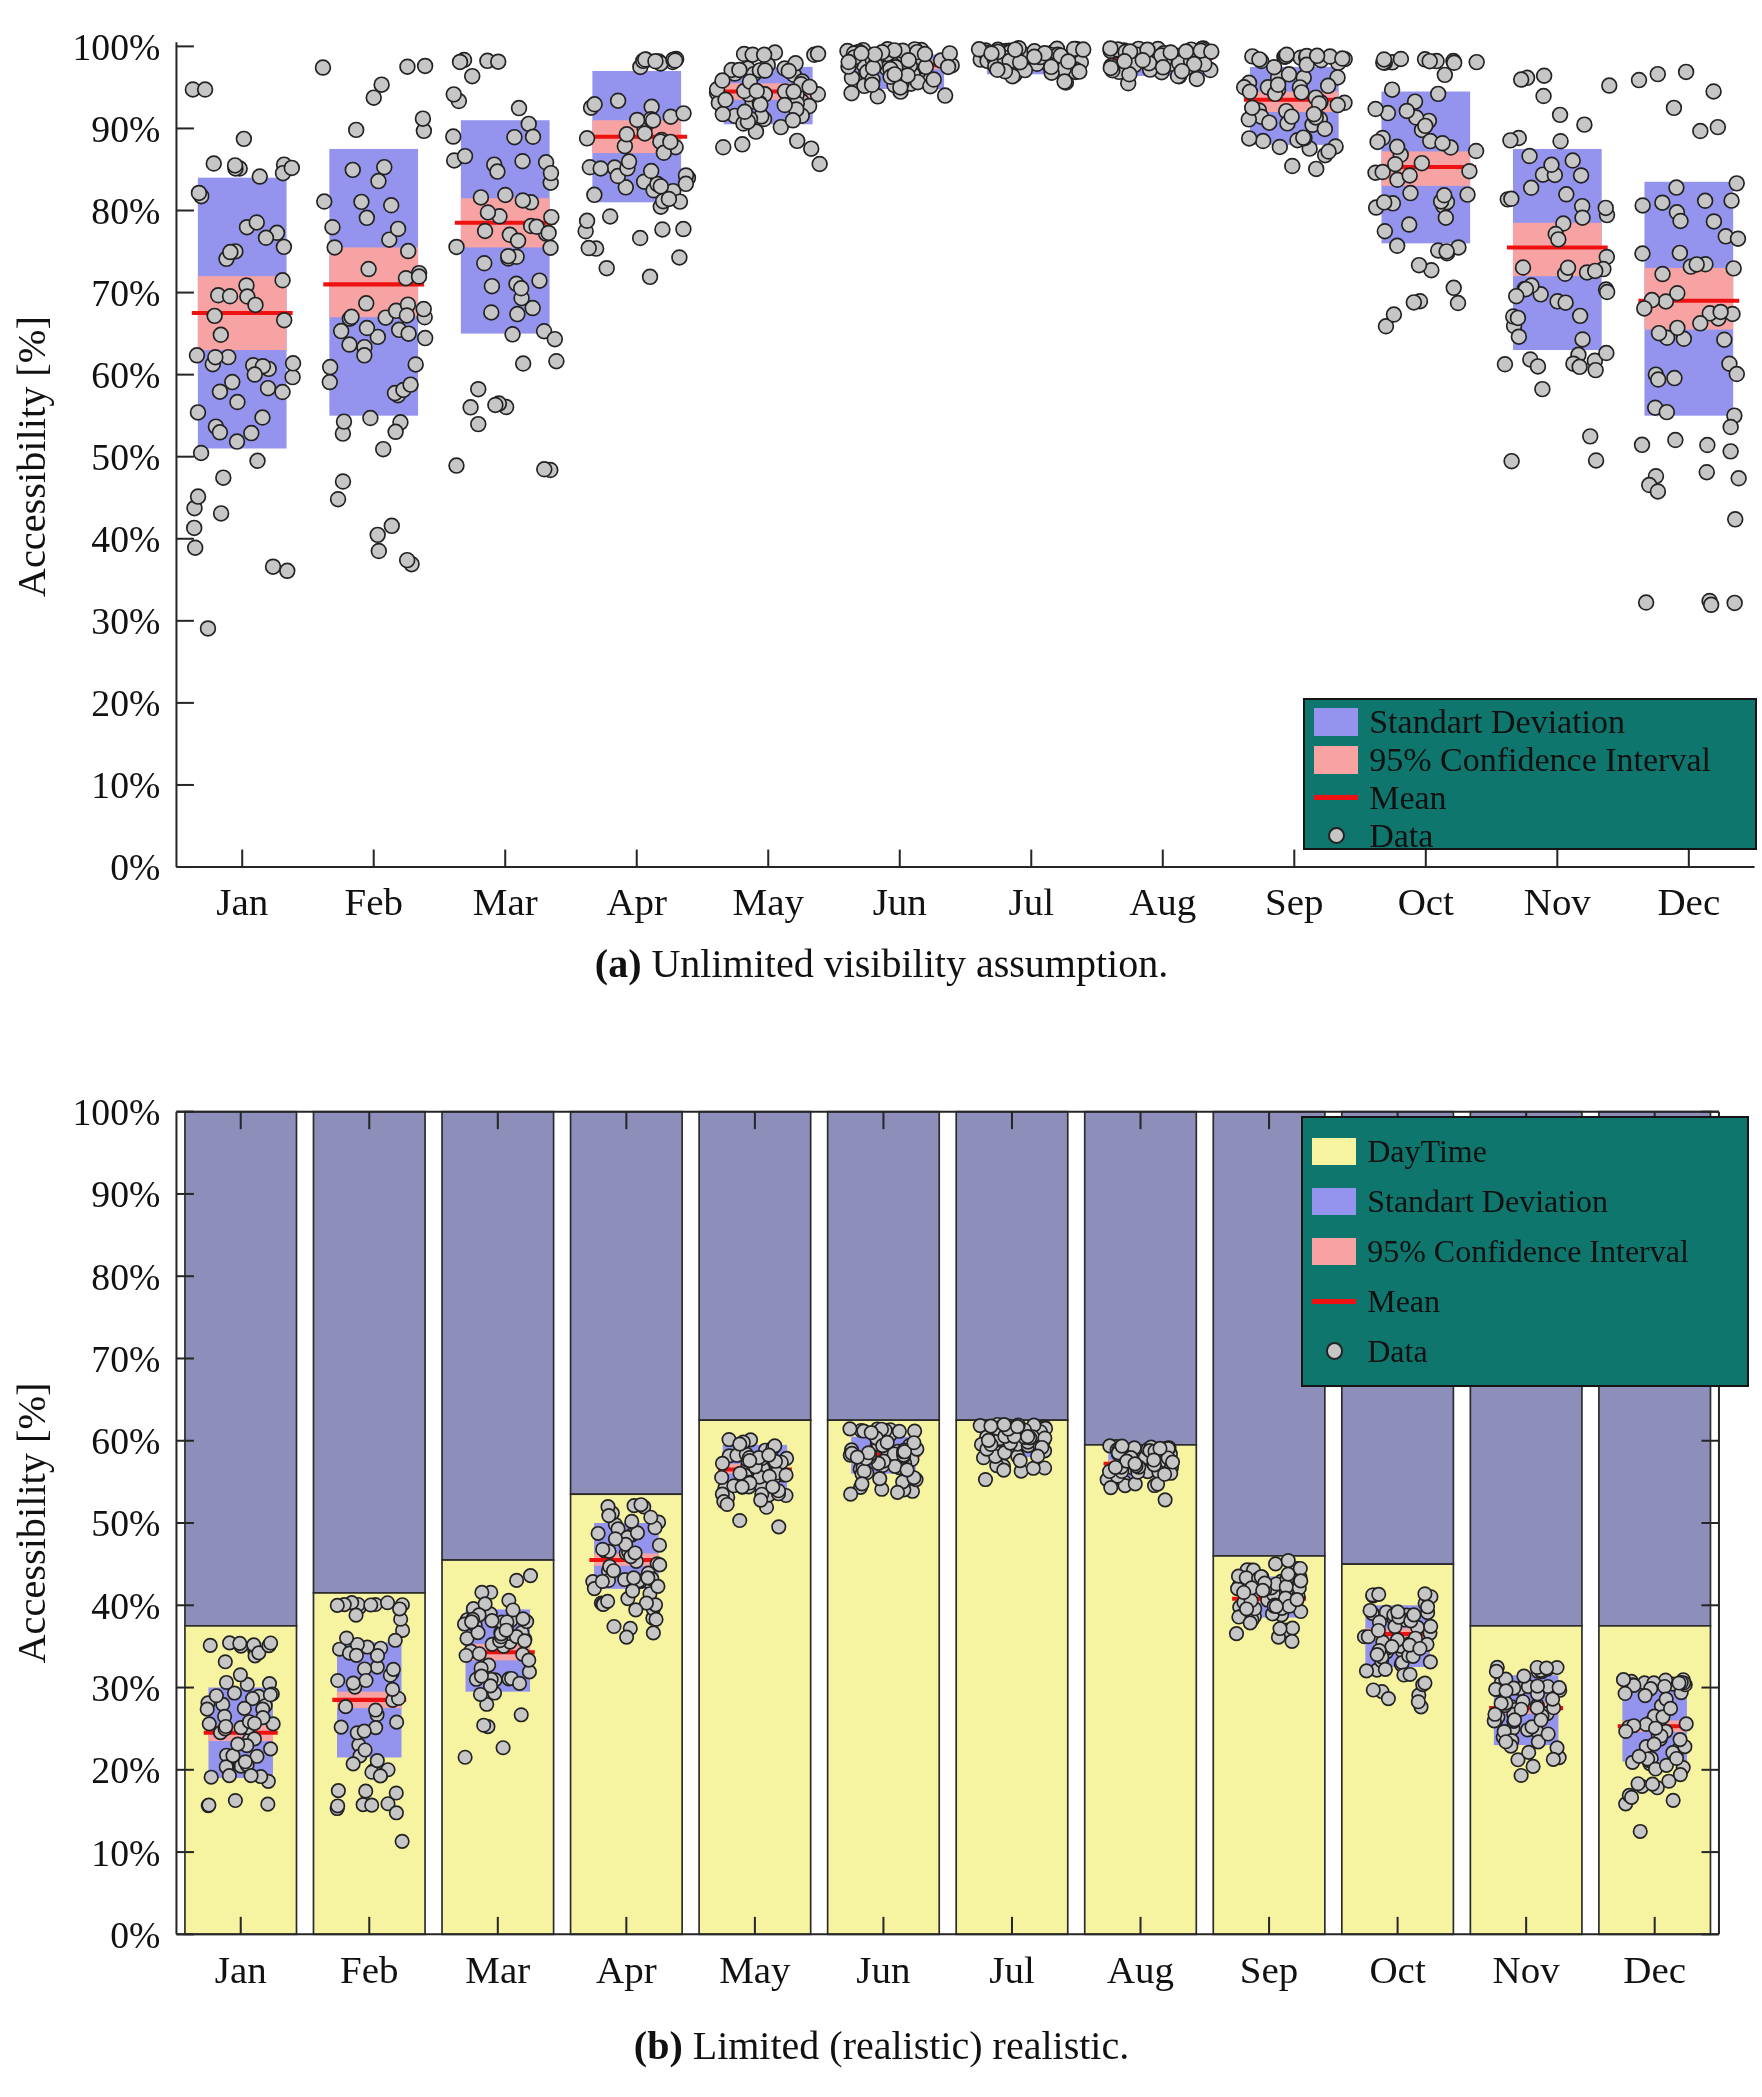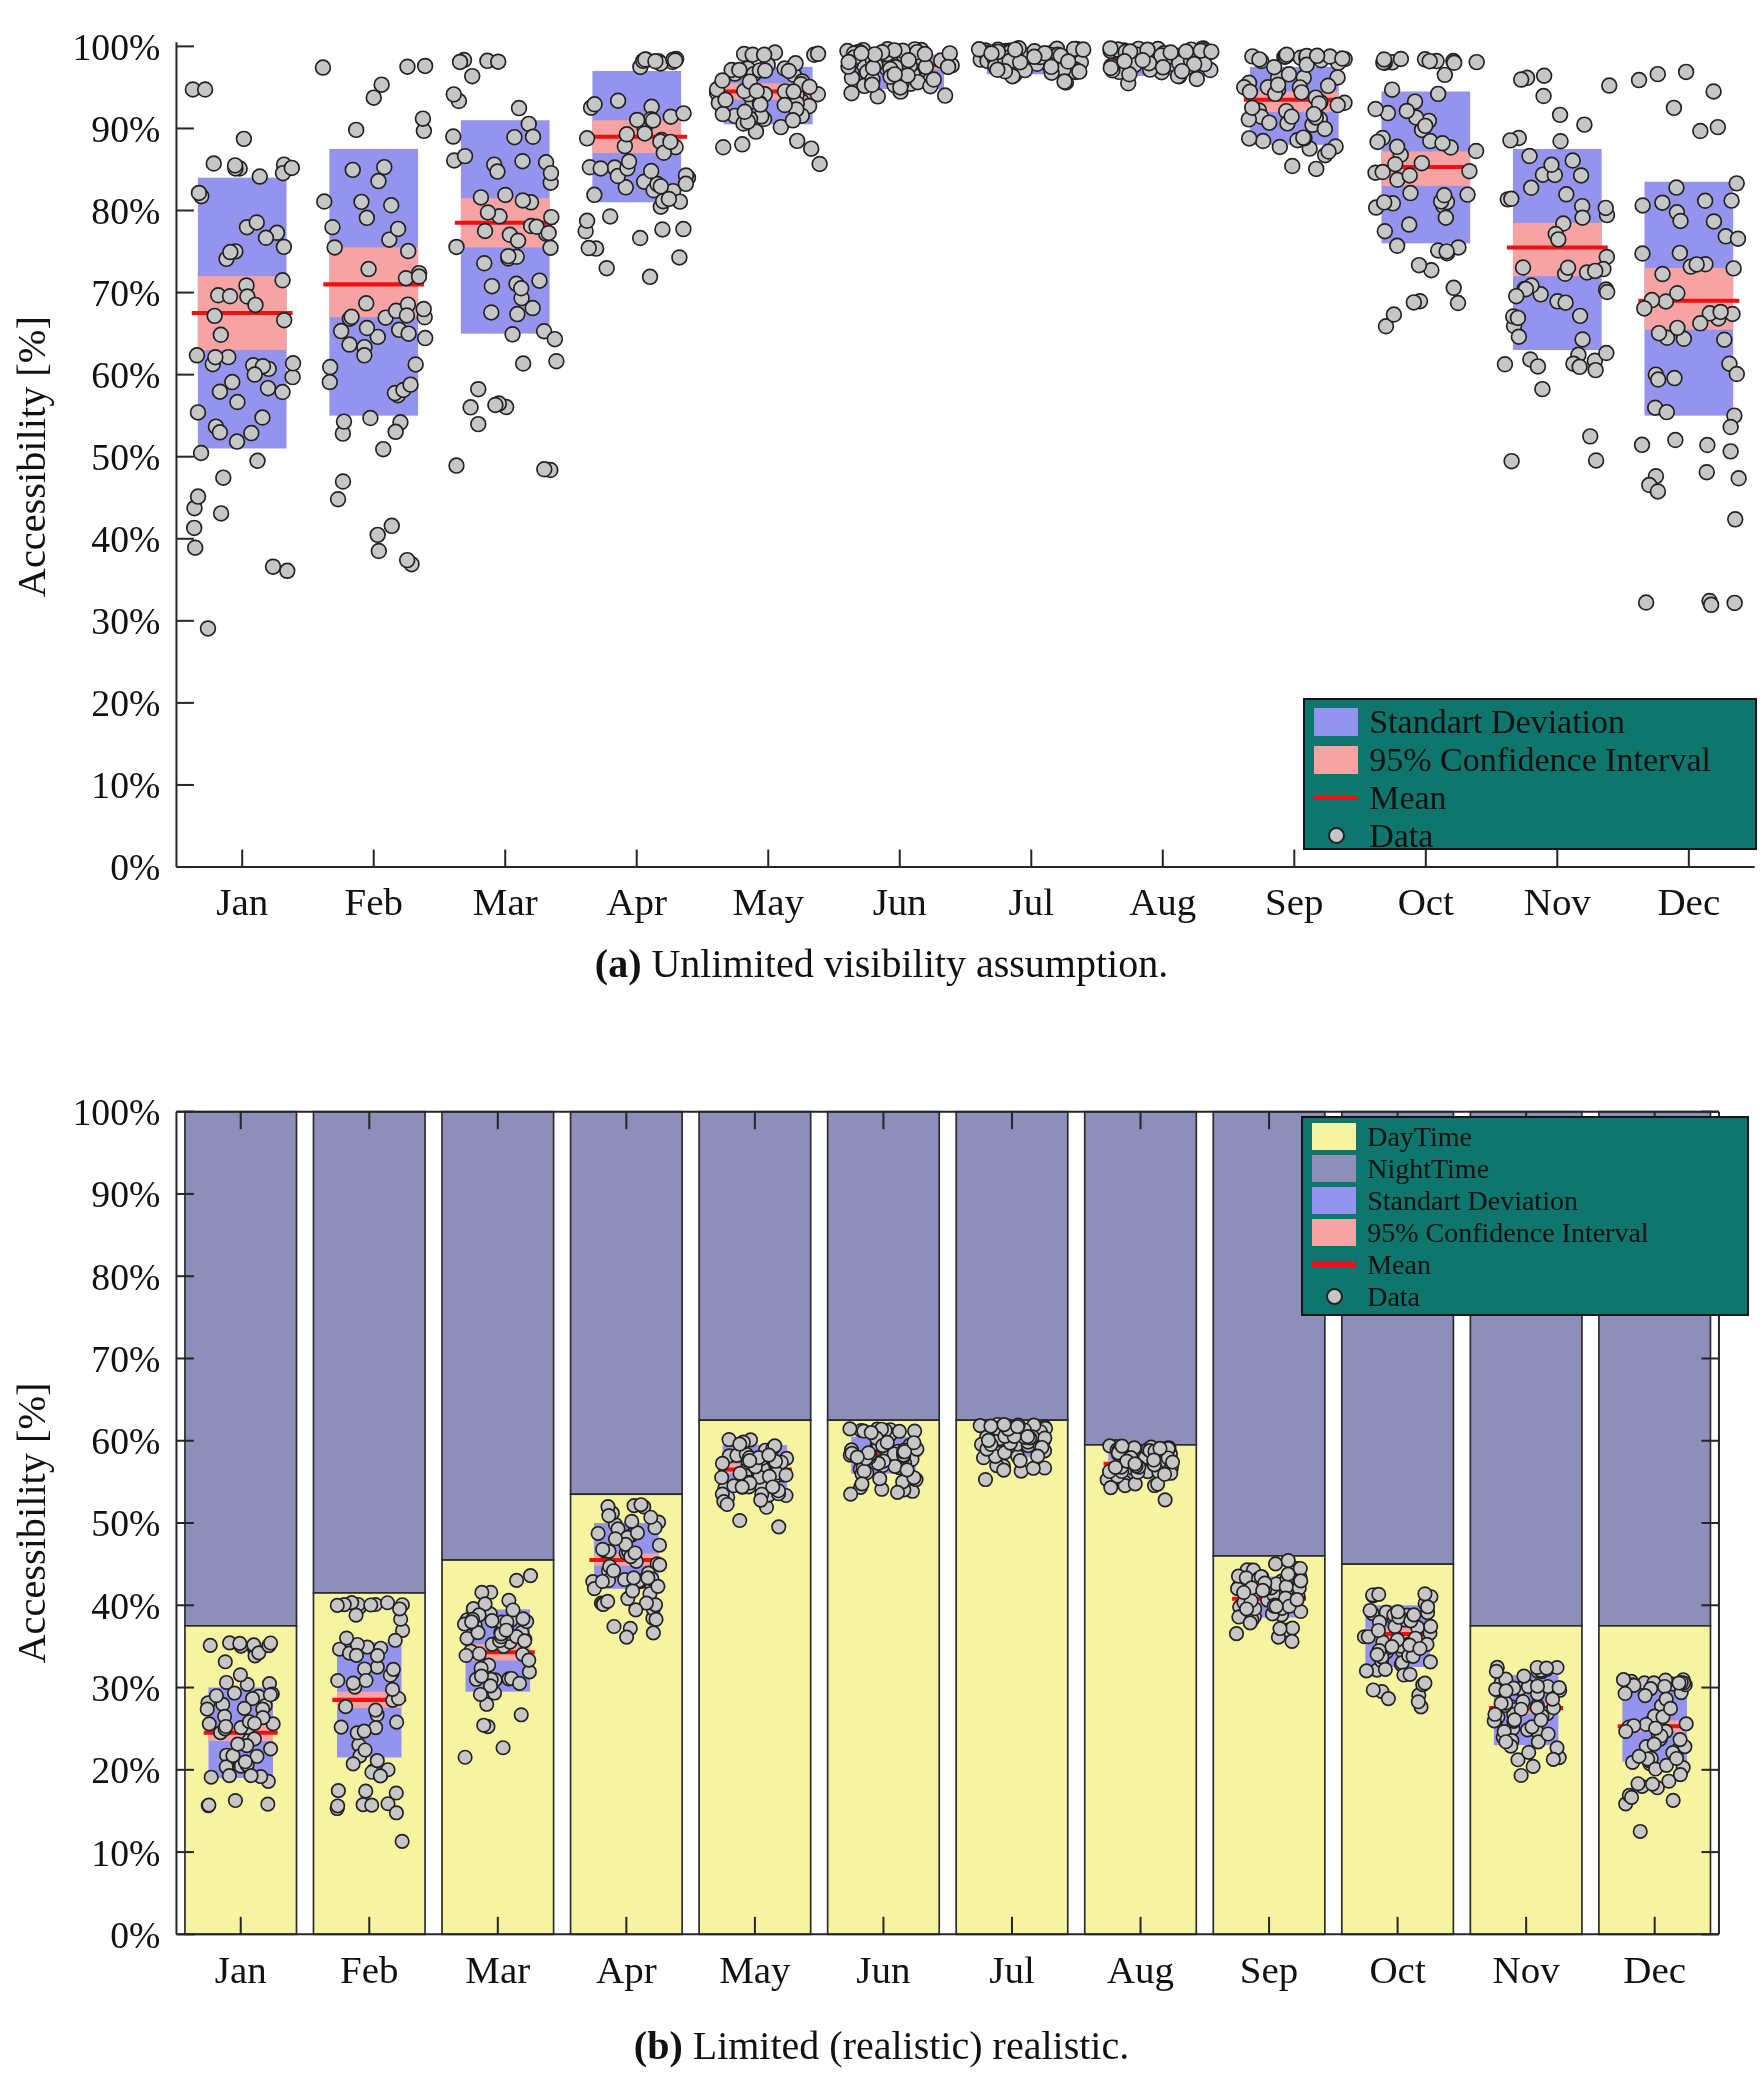--- a/index.html
+++ b/index.html
@@ -9,21 +9,21 @@
     overflow:hidden;
   }
   #fig-svg{position:absolute;left:0;top:0;z-index:1;}
   svg text{font-family:"Liberation Serif","DejaVu Serif",serif;fill:#111;}
   .legend{
     position:absolute;background:#0f766e;border:2px solid #151515;
     box-sizing:border-box;z-index:3;display:flex;flex-direction:column;
     justify-content:space-evenly;padding:2.7px 5.4px 2.7px 9.4px;
   }
   #legend-a{left:1303px;top:698px;width:454px;height:152px;font-size:34px;}
-  #legend-b{left:1301px;top:1116px;width:448px;height:200px;font-size:28px;}
+  #legend-b{left:1301px;top:1116px;width:448px;height:271px;font-size:32px;}
   .legend-row{display:flex;align-items:center;gap:10.8px;white-space:nowrap;}
   .sw{width:44px;flex:none;display:flex;align-items:center;justify-content:center;}
   .sw-rect{height:28px;}
   #legend-b .sw-rect{height:27px;}
   .sw-rect-inner{width:100%;height:100%;}
   .sw-line{height:4.7px;width:100%;}
   .sw-dot{width:13.4px;height:13.4px;border-radius:50%;border:2px solid #222;}
   .caption{
     position:absolute;left:0;width:100%;text-align:center;font-size:40px;z-index:3;
   }
@@ -1773,26 +1773,20 @@
 
 <div class="legend" id="legend-b">
   <div class="legend-row">
     <span class="sw sw-rect">
         <span class="sw-rect-inner" style="background: rgb(246, 243, 161);"></span>
       </span>
     <span>DayTime</span>
   </div>
   <div class="legend-row">
     <span class="sw sw-rect">
-        <span class="sw-rect-inner" style="background: rgb(141, 142, 186);"></span>
-      </span>
-    <span>NightTime</span>
-  </div>
-  <div class="legend-row">
-    <span class="sw sw-rect">
         <span class="sw-rect-inner" style="background: rgb(148, 148, 238);"></span>
       </span>
     <span>Standart Deviation</span>
   </div>
   <div class="legend-row">
     <span class="sw sw-rect">
         <span class="sw-rect-inner" style="background: rgb(247, 163, 163);"></span>
       </span>
     <span>95% Confidence Interval</span>
   </div>

